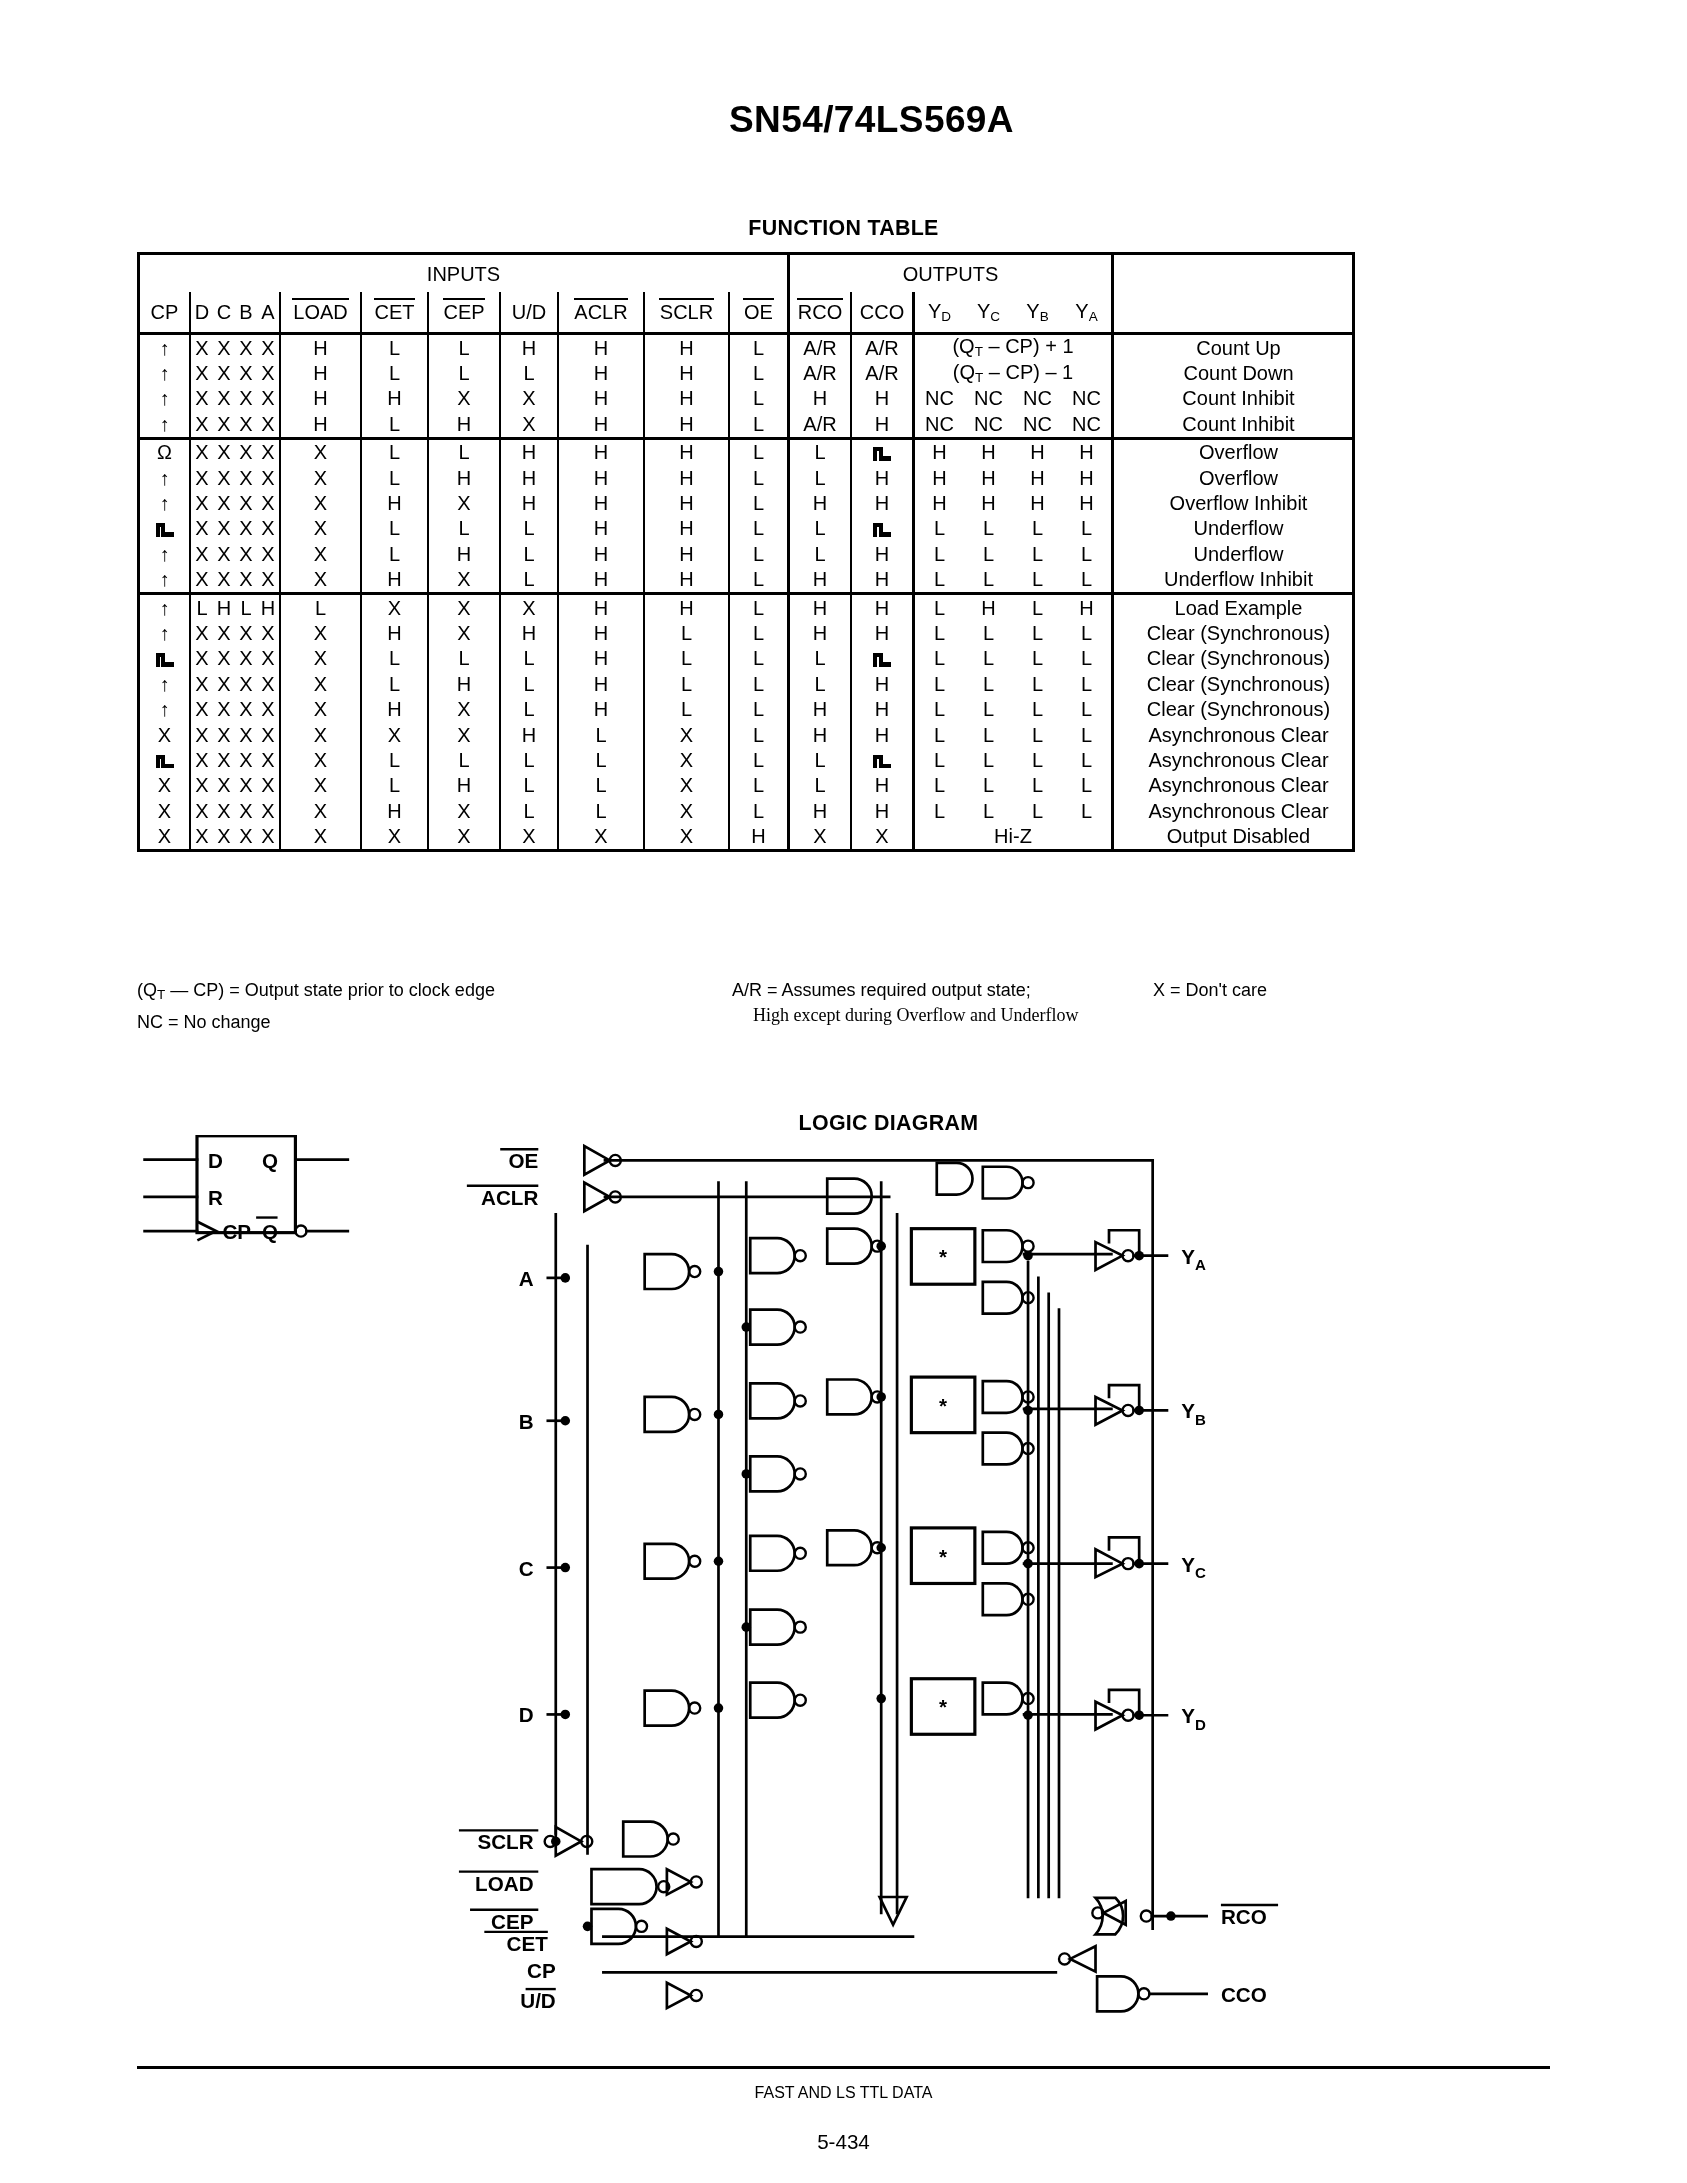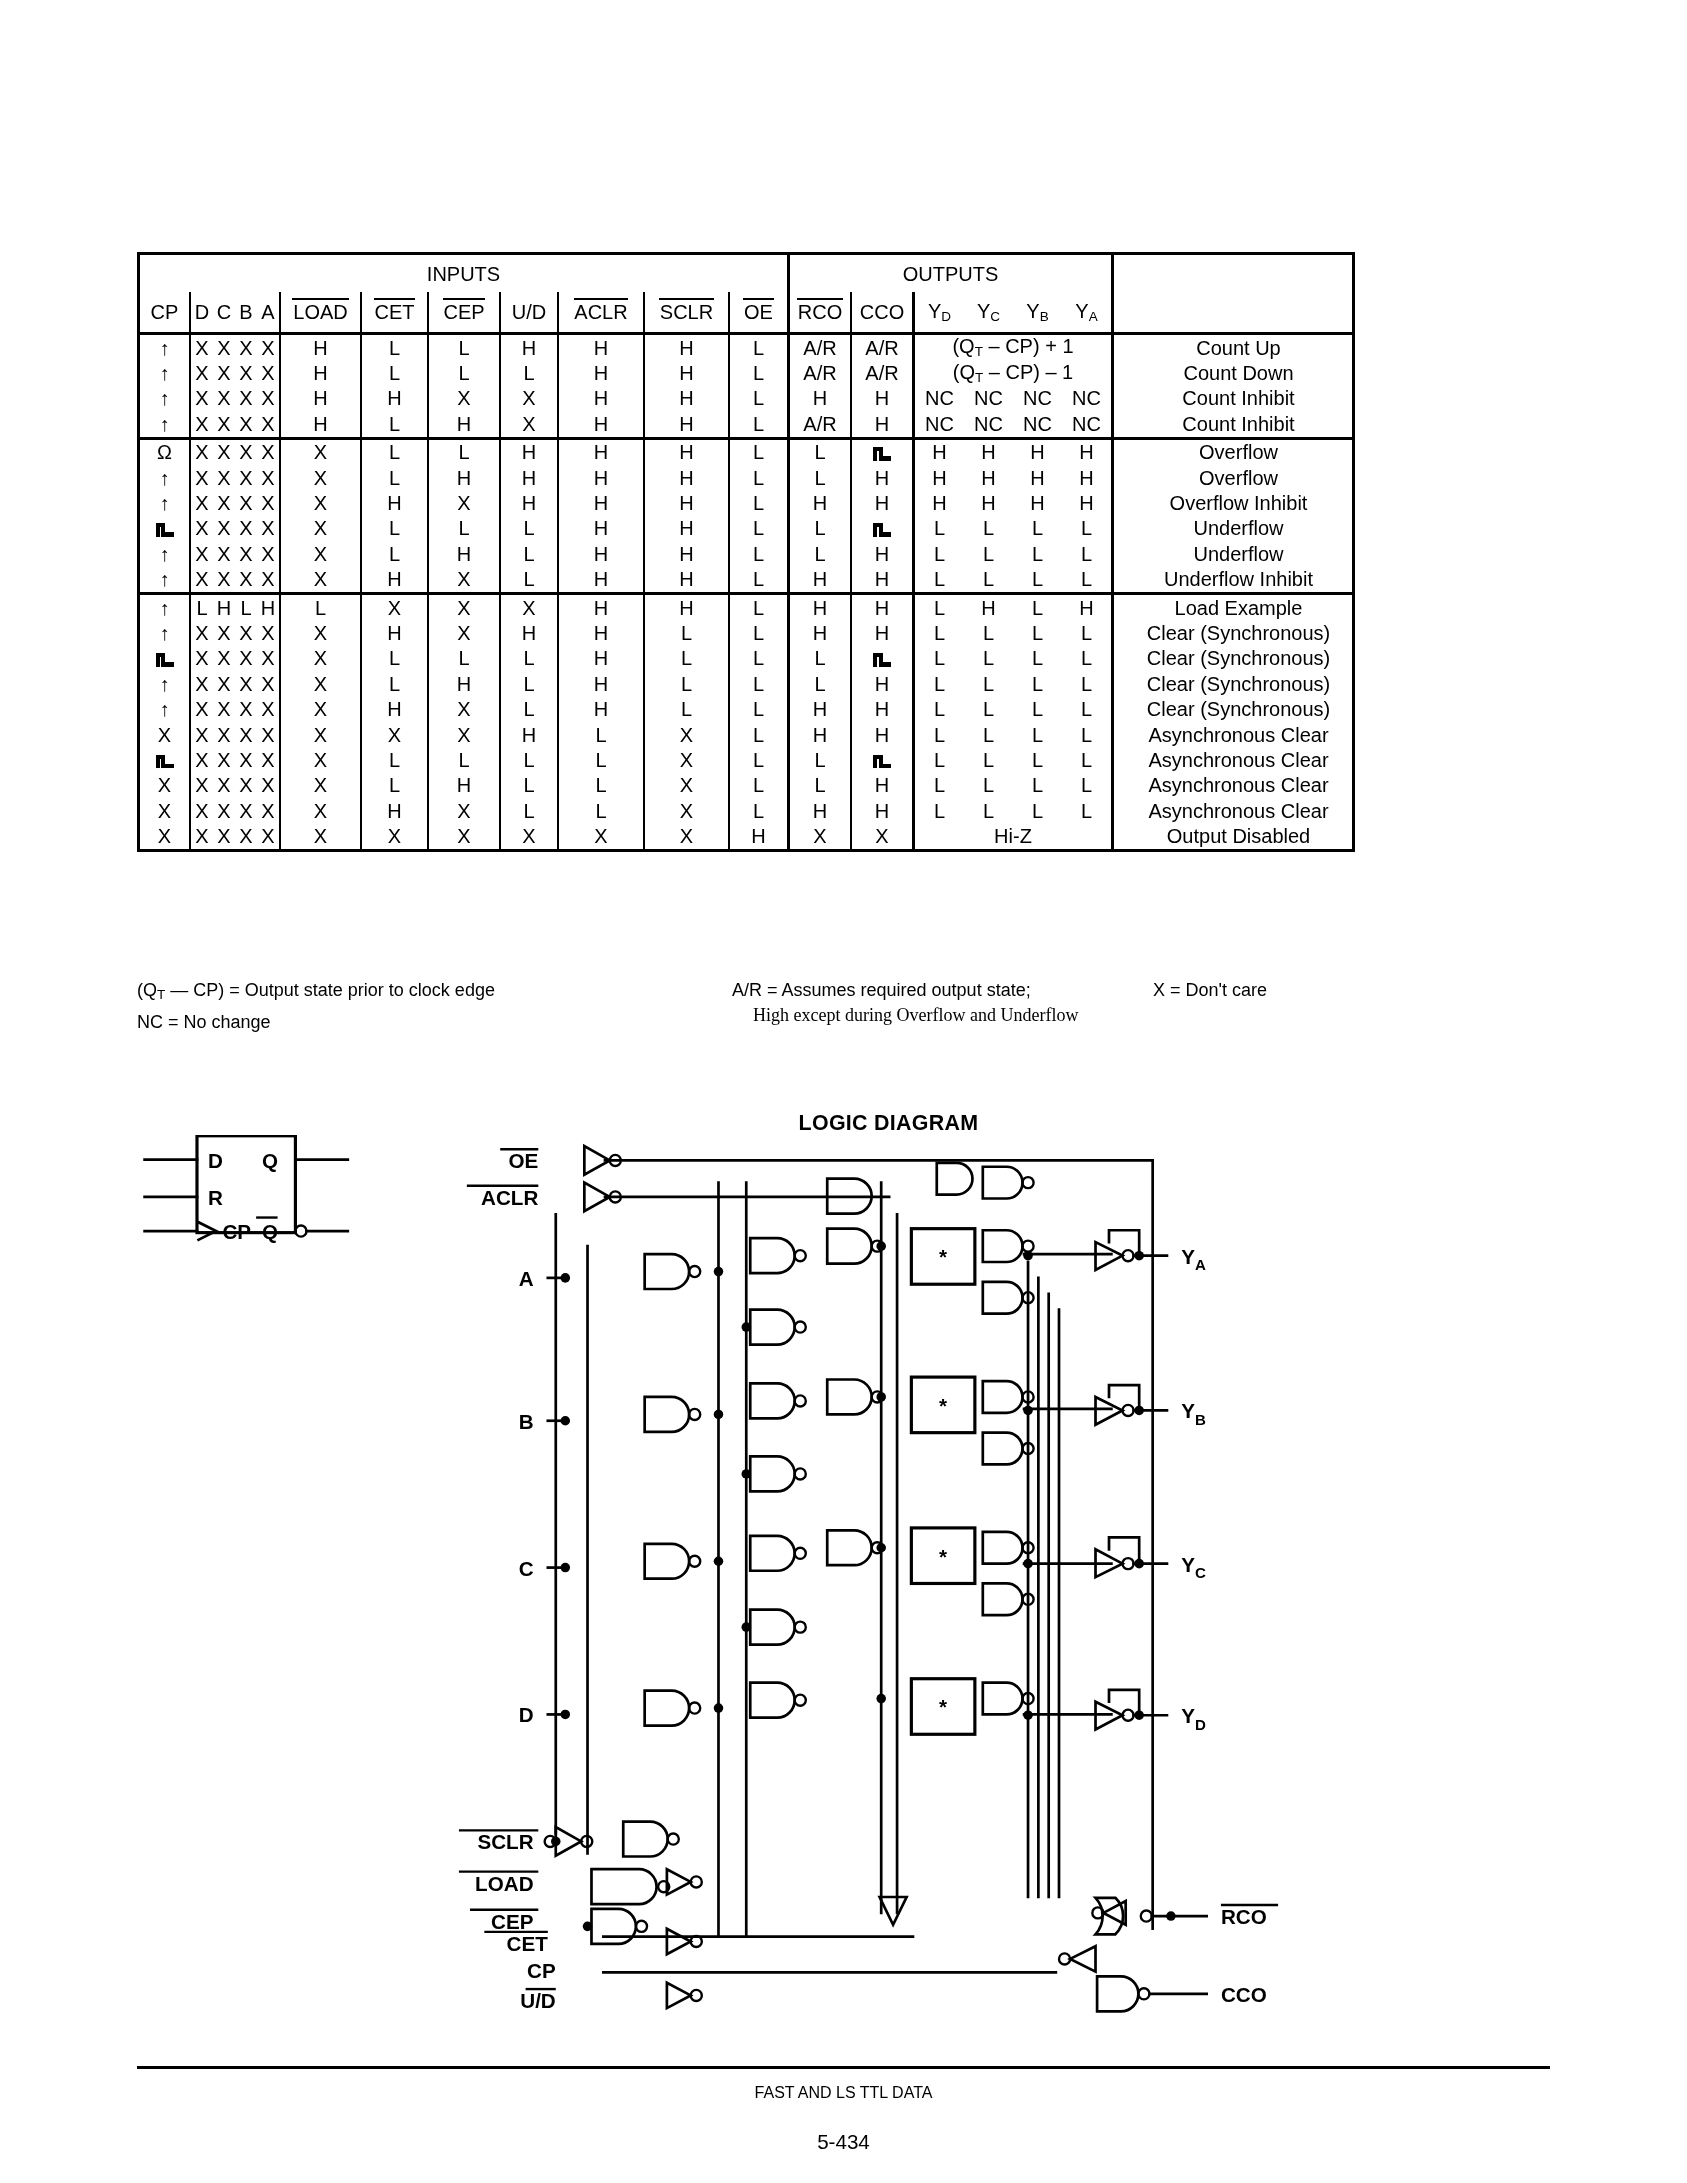--- a/index.html
+++ b/index.html
@@ -84,21 +84,23 @@
   .footrule{position:absolute;left:137px;top:2066px;width:1413px;border-top:3.2px solid #000;}
   .footer-txt{position:absolute;left:0;width:1687px;text-align:center;}
   #footer-title{top:2084px;font-size:16px;}
   #footer-page{top:2130px;font-size:20.6px;}
 </style>
 </head>
 <body>
 
 <div class="page">
 
-
+  <div class="doc-title"><span>SN54/74LS569A</span></div>
+
+  <div class="section-title" id="function-table-title">FUNCTION TABLE</div>
 
   <div class="tbl-wrap">
     <table class="fn" id="fn-table">
         <tbody>
           <tr>
             <td class="grp-head vr-thick" colspan="12">INPUTS</td>
             <td class="grp-head vr-thick" colspan="6">OUTPUTS</td>
             <td class="grp-head vr-thick" style="width:238px"></td>
           </tr>
           <tr class="hrow-sep">

